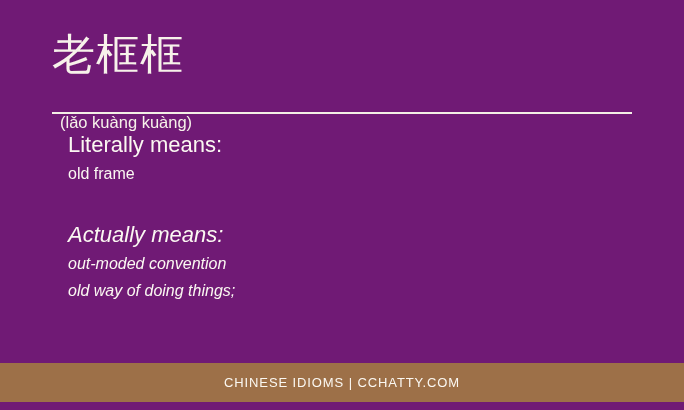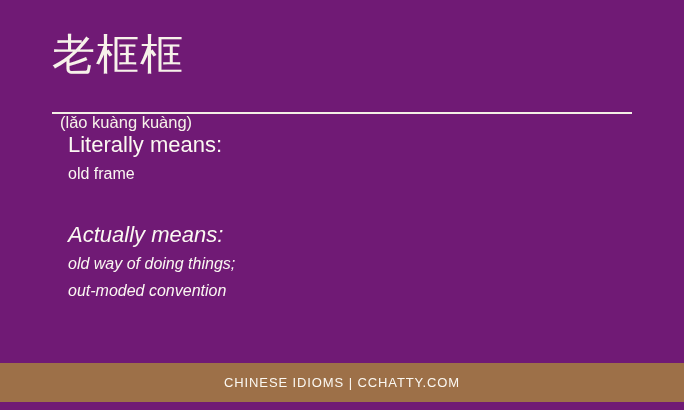--- a/index.html
+++ b/index.html
@@ -105,22 +105,22 @@
 
     <div class="divider"></div>
 
     <div class="block block-literal">
       <div class="block-label">Literally means:</div>
       <div class="block-value">old frame</div>
     </div>
 
     <div class="block block-actual">
       <div class="block-label">Actually means:</div>
+      <div class="block-value">out-moded convention</div>
       <div class="block-value">old way of doing things;</div>
-      <div class="block-value">out-moded convention</div>
     </div>
 
   </div>
 
   <div class="footer">
     <div class="footer-text">CHINESE IDIOMS | CCHATTY.COM</div>
   </div>
 
 </div>
 

